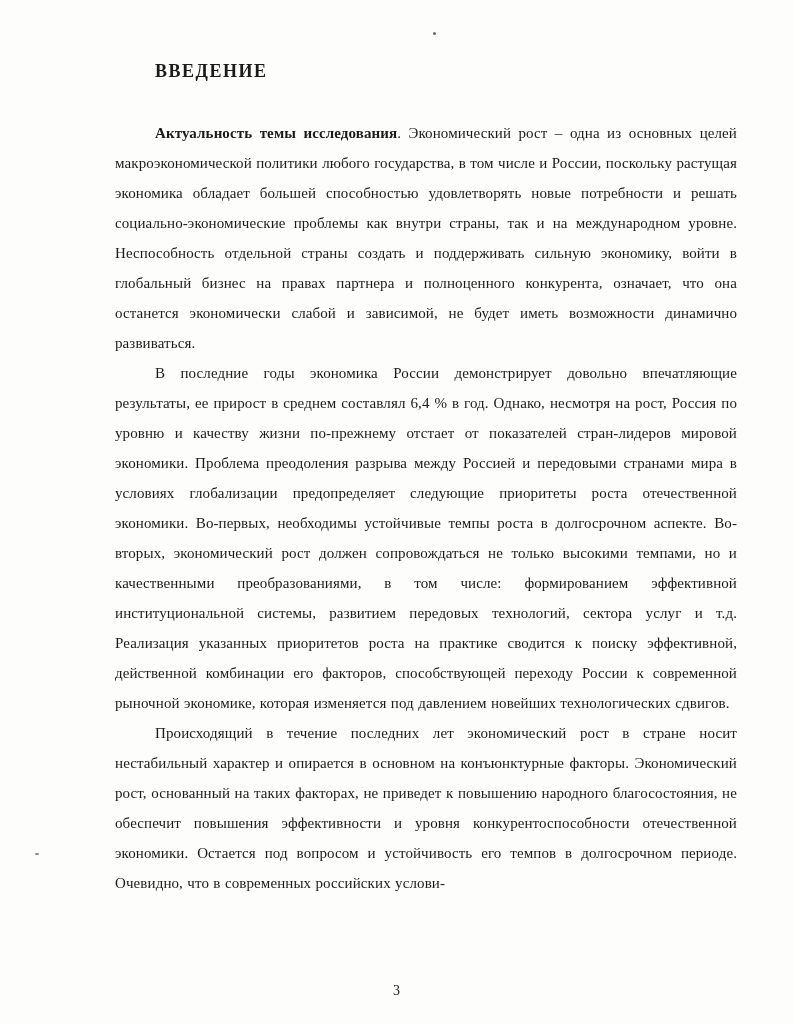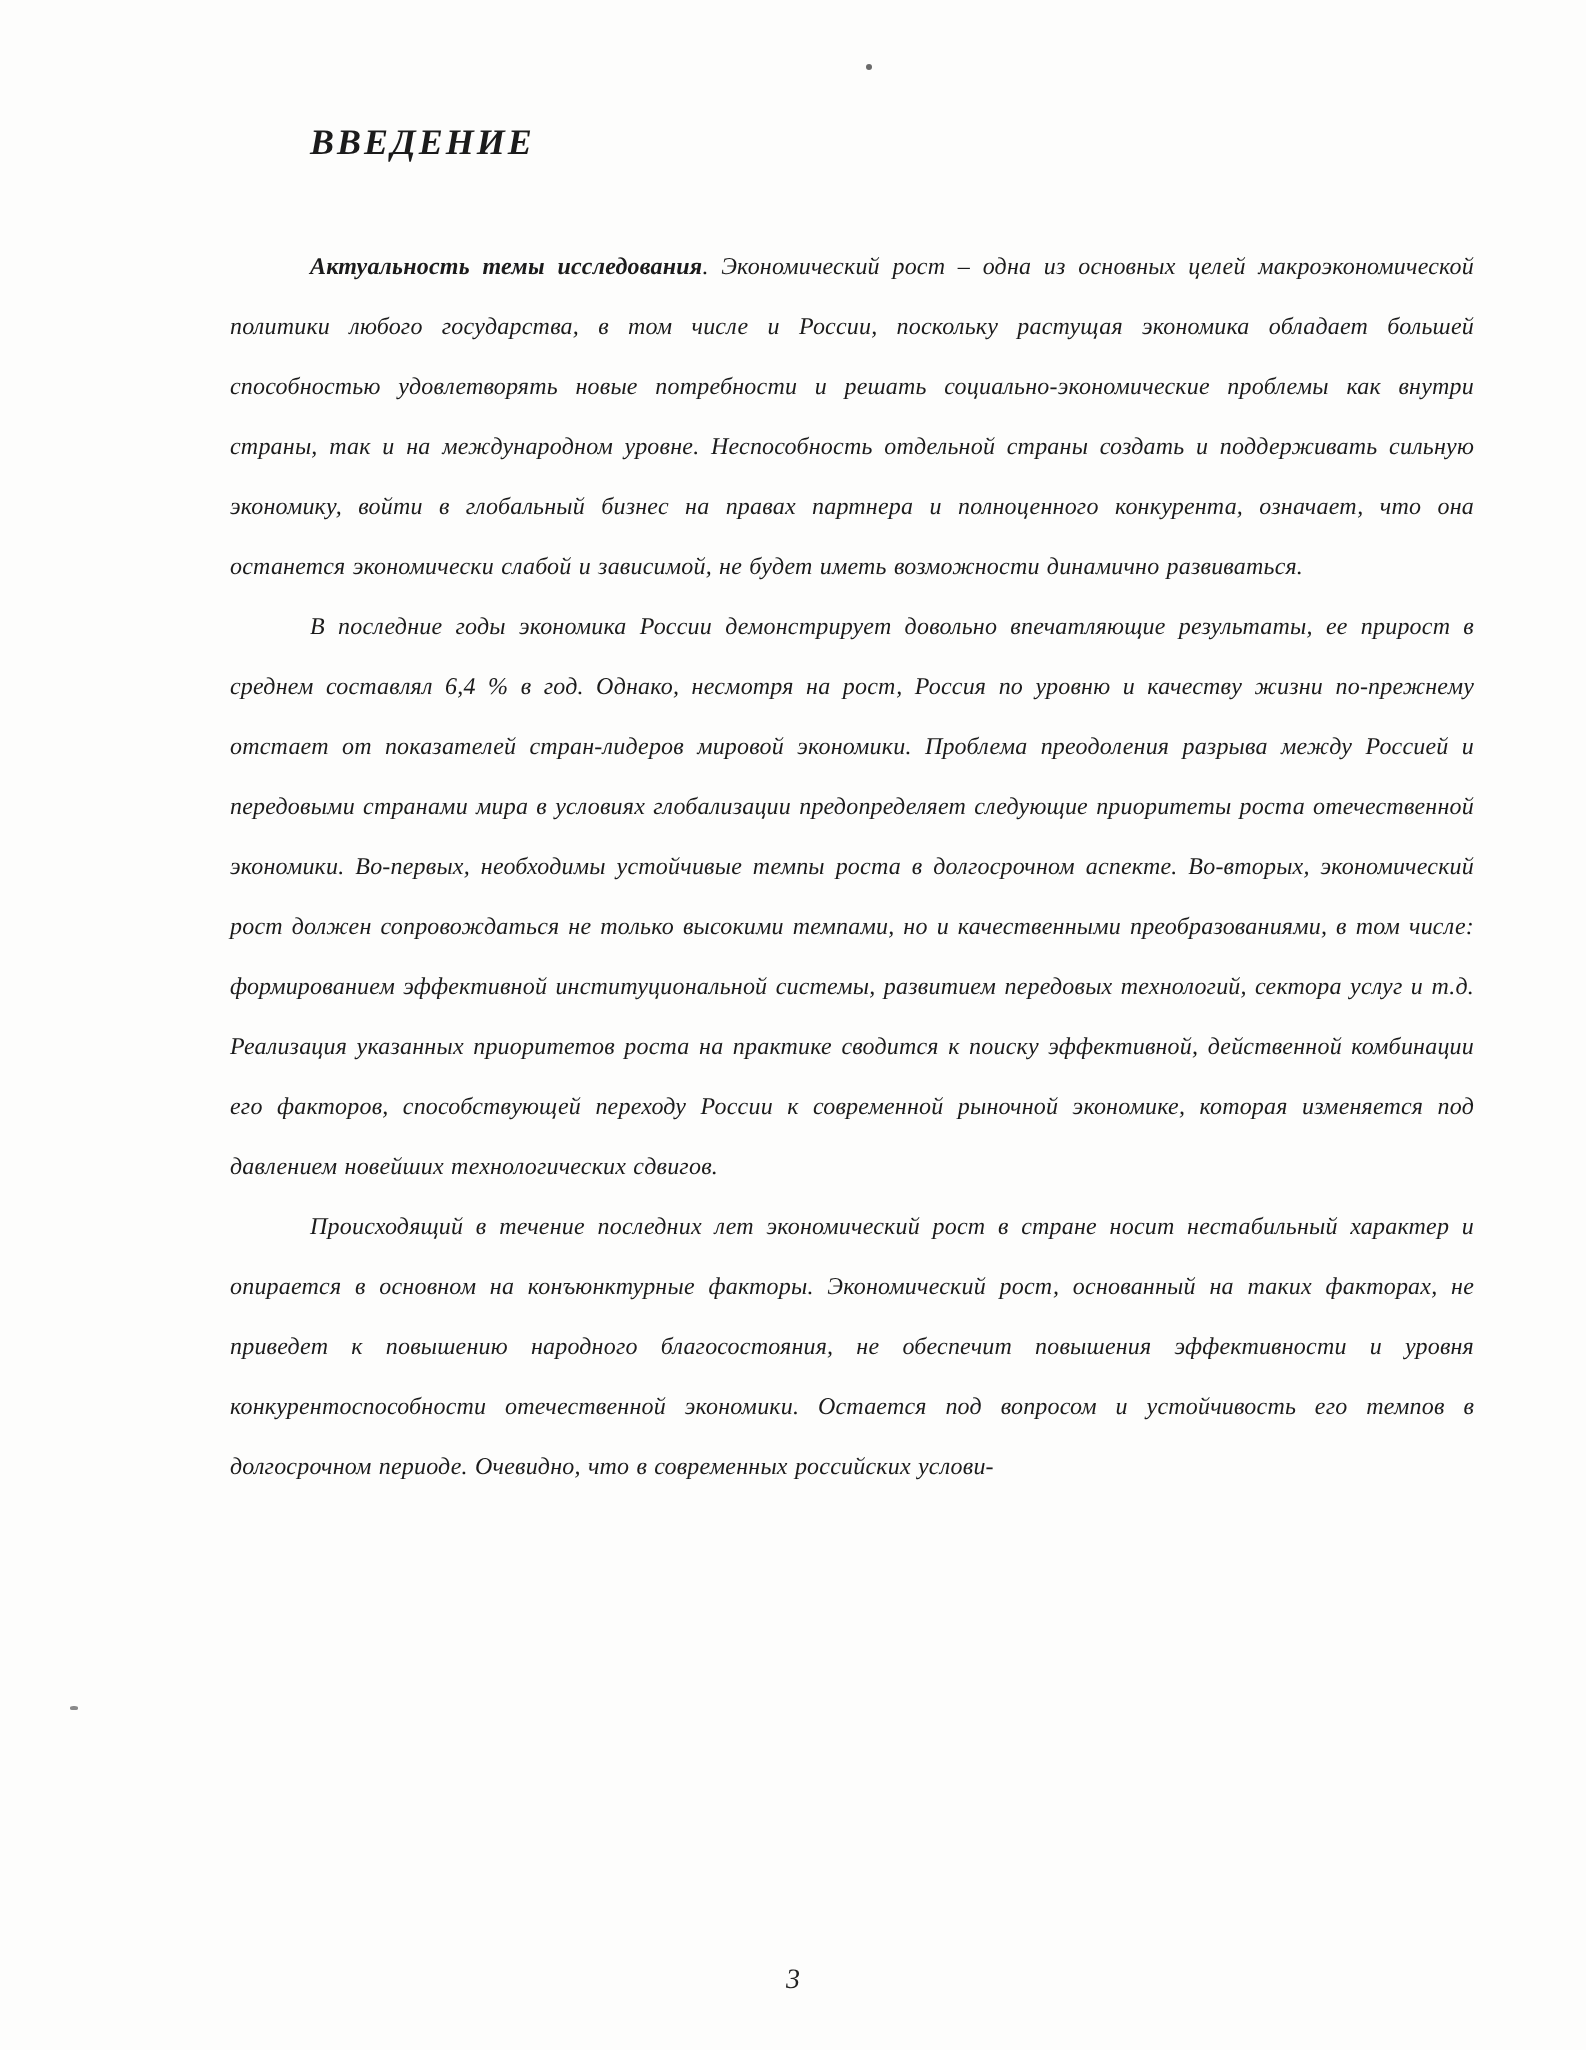--- a/index.html
+++ b/index.html
@@ -8,37 +8,36 @@
     background: #ffffff;
   }
   .page {
     position: relative;
     width: 793px;
     height: 1025px;
     background: #fdfdfc;
     font-family: "Liberation Serif", "DejaVu Serif", serif;
     color: #1b1b1b;
     overflow: hidden;
-    font-style: italic;
   }
   .text-block {
     position: absolute;
     top: 60px;
     left: 115px;
     width: 622px;
   }
   .title {
     font-size: 18px;
     font-weight: bold;
     letter-spacing: 1.5px;
     margin: 0 0 36px 40px;
     line-height: 22px;
   }
   .para {
-    font-size: 12px;
+    font-size: 15px;
     line-height: 30px;
     text-align: justify;
     text-indent: 40px;
     margin: 0;
     word-spacing: 0.5px;
     letter-spacing: 0.1px;
   }
   .para b {
     font-weight: bold;
   }

